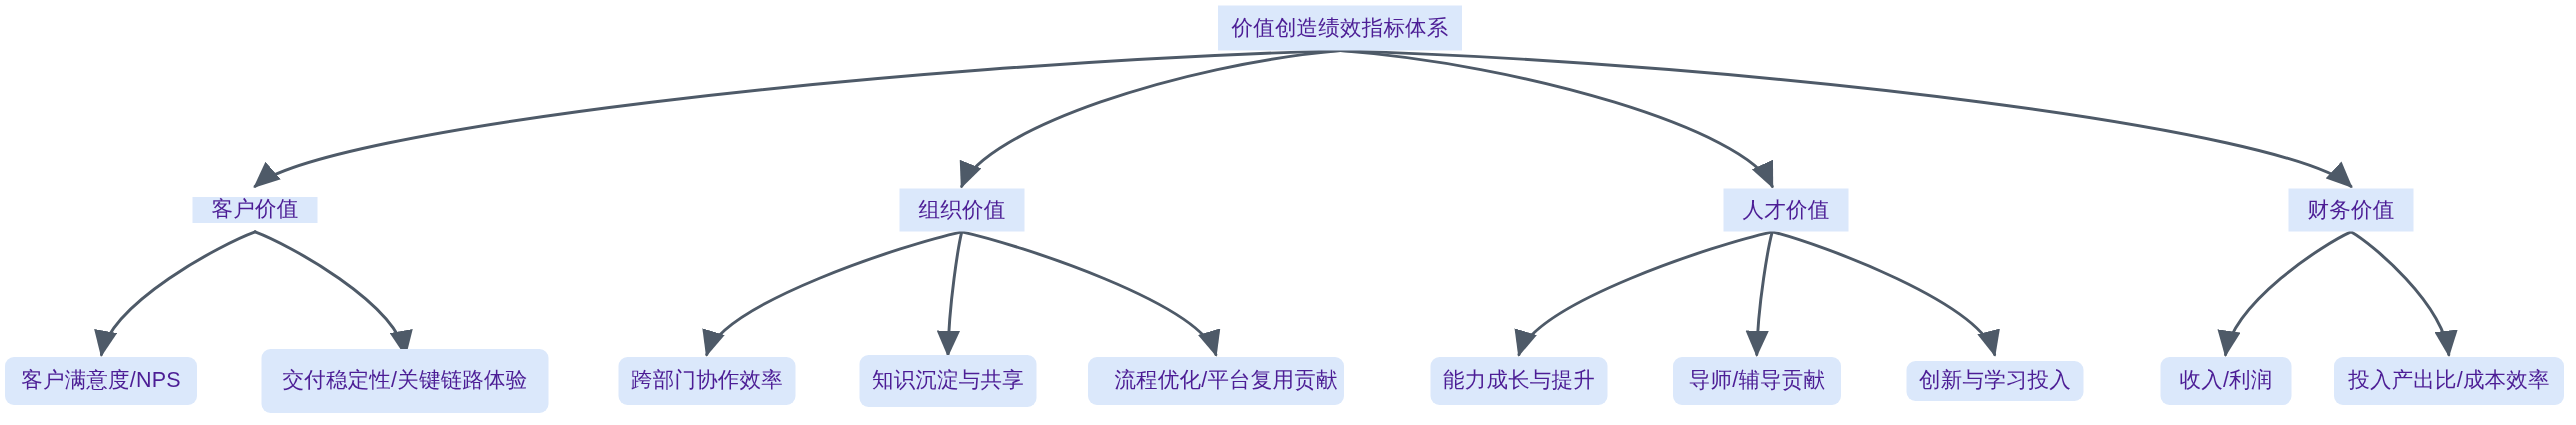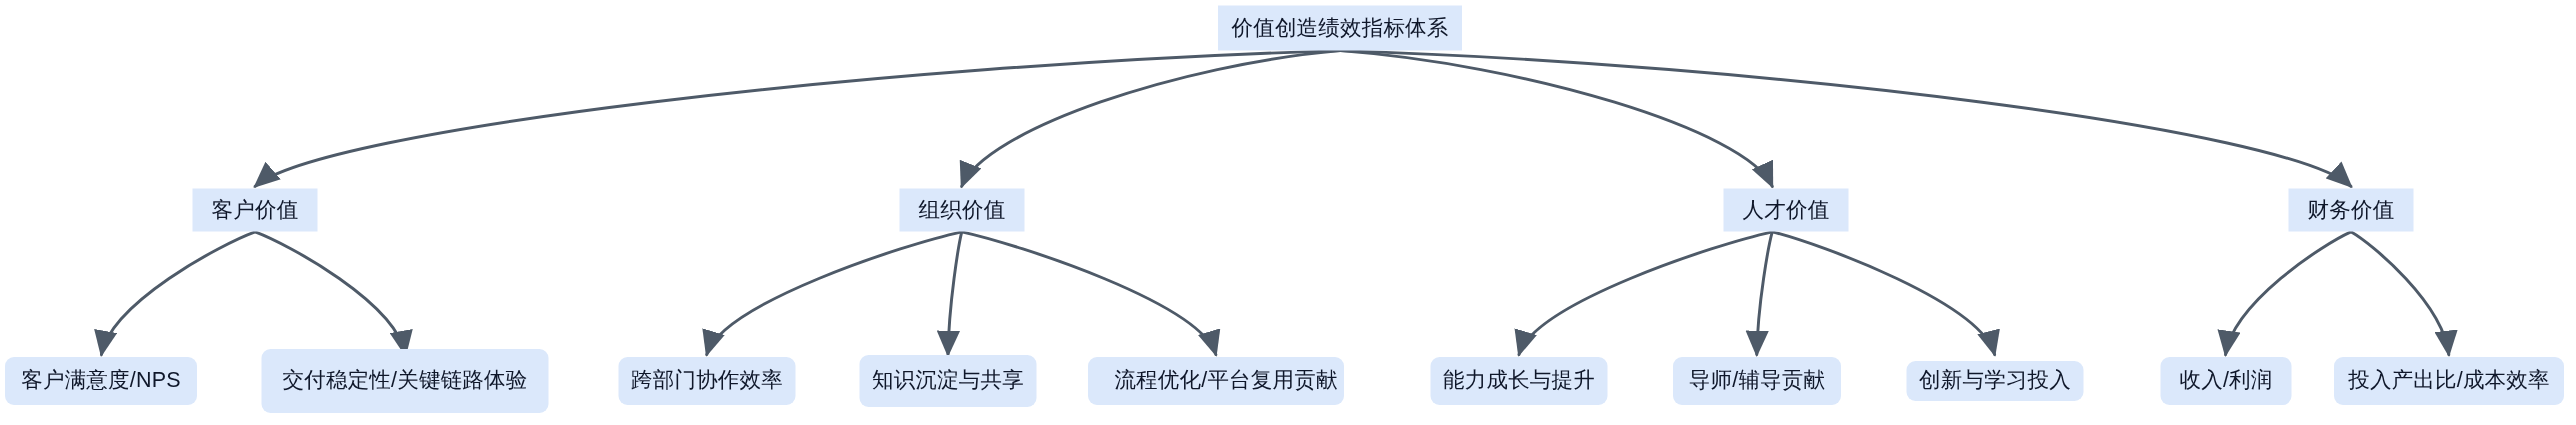--- a/index.html
+++ b/index.html
@@ -25,21 +25,21 @@
     height: 425px;
     pointer-events: none;
   }
   .node {
     position: absolute;
     box-sizing: border-box;
     display: flex;
     align-items: center;
     justify-content: center;
     background: #dbe8fb;
-    color: #0f172a;
+    color: #4c1d95;
     font-size: 21.5px;
     line-height: 1;
     letter-spacing: 0.2px;
     white-space: nowrap;
     transform: translate(-50%, -50%);
   }
   .node.rect {
     border-radius: 0;
   }
   .node.rounded {
@@ -76,21 +76,21 @@
         <path d="M2064,270 C2120.98,284.3 2307.46,352.94 2323,413" marker-end="url(#arrowhead)"></path>
         <path d="M2738,270 C2705.88,284.3 2600.76,352.94 2592,413" marker-end="url(#arrowhead)"></path>
         <path d="M2738,270 C2763.08,284.3 2845.16,352.94 2852,413" marker-end="url(#arrowhead)"></path>
       </g>
   </svg>
 
   <div id="node-layer">
       <div class="node rect" style="left: 1340px; top: 28px; width: 244px; height: 45px;">
         <span class="node-label">价值创造绩效指标体系</span>
       </div>
-      <div class="node rect" style="left: 255px; top: 210px; width: 125px; height: 43px;">
+      <div class="node rect" style="left: 255px; top: 210px; width: 125px; height: 26px;">
         <span class="node-label">客户价值</span>
       </div>
       <div class="node rect" style="left: 962px; top: 210px; width: 125px; height: 43px; justify-content: center;">
         <span class="node-label">组织价值</span>
       </div>
       <div class="node rect" style="left: 1772px; top: 210px; width: 125px; height: 43px; margin-left: 14px;">
         <span class="node-label">人才价值</span>
       </div>
       <div class="node rect" style="left: 2351px; top: 210px; width: 125px; height: 43px;">
         <span class="node-label">财务价值</span>

